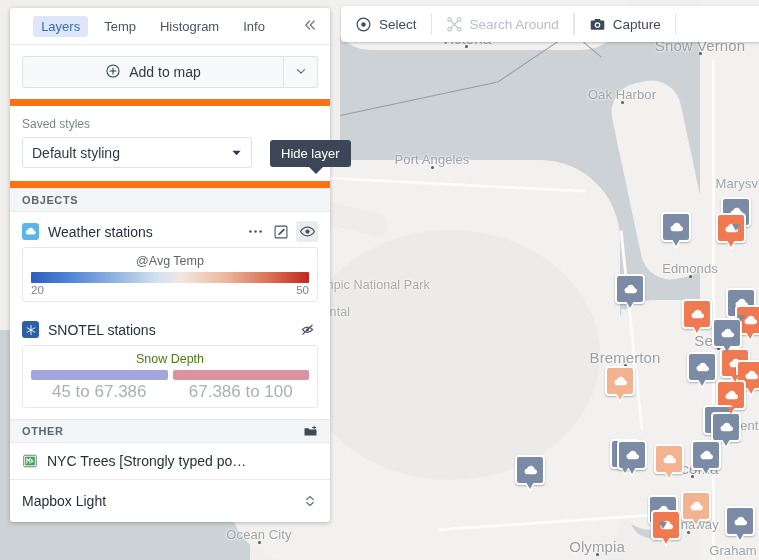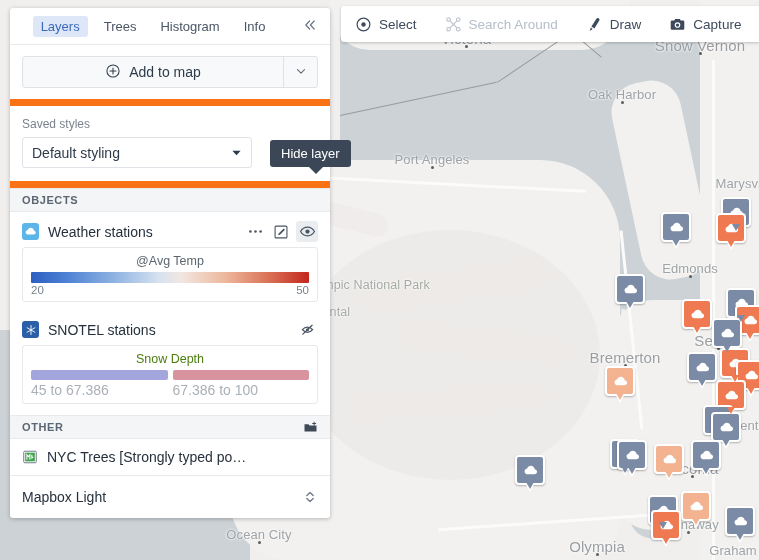--- a/index.html
+++ b/index.html
@@ -243,22 +243,22 @@
   .gradient-bar { height: 11px; border-radius: 1px; }
   .grad-labels {
     display: flex; justify-content: space-between;
     font-size: 11.5px; color: #79838d;
     margin-top: 1px;
   }
   .cat-bars { display: flex; gap: 5px; }
   .cat-bar { flex: 1 1 0; height: 10px; border-radius: 2px; }
   .cat-labels { display: flex; gap: 5px; margin-top: 2px; }
   .cat-lab {
-    flex: 1 1 0; text-align: left;
-    font-size: 14px; color: #aab0b7;
+    flex: 1 1 0; text-align: center;
+    font-size: 17px; color: #aab0b7;
   }
 
   .other-row {
     display: flex; align-items: center; gap: 9px;
     padding: 10px 12px;
     border-bottom: 1px solid #e8eaec;
   }
   .other-name { font-size: 14px; color: #26313d; }
   #basemap-row {
     display: flex; align-items: center;
@@ -498,29 +498,20 @@
           <circle cx="4.2" cy="4.2" r="2.1"></circle>
             <circle cx="15.6" cy="4.2" r="2.1"></circle>
           <circle cx="4.2" cy="15.6" r="2.1"></circle>
             <circle cx="15.6" cy="15.6" r="2.1"></circle>
           <path d="M5.8 5.8 L14 14 M14.1 5.8 L5.9 14"></path>
         </svg>
       </span>
       <span>Search Around</span>
     </div>
     <div class="tb-sep"></div>
-    <div class="tb-item">
-      <span>
-        <svg viewBox="0 0 20 20" width="17" height="17" fill="currentColor">
-          <path d="M14.8 2.6c-.9-.6-2-.3-2.6.6L6.4 12.4l3.5 2.2 5.7-9.3c.6-.9.3-2.1-.8-2.7z"></path>
-          <path d="M5.6 13.6 4.3 17.6l3.6-2.2z"></path>
-        </svg>
-      </span>
-      <span>Draw</span>
-    </div>
     <div class="tb-sep"></div>
     <div class="tb-item">
       <span>
         <svg viewBox="0 0 20 20" width="17" height="17" fill="currentColor">
           <path d="M7.2 3.6 6.2 5.2H3.4A1.4 1.4 0 0 0 2 6.6v8.2A1.4 1.4 0 0 0 3.4 16.2h13.2A1.4 1.4 0 0 0 18 14.8V6.6a1.4 1.4 0 0 0-1.4-1.4h-2.8l-1-1.6z"></path>
           <circle cx="10" cy="10.6" r="3.3" fill="#fff"></circle>
           <circle cx="10" cy="10.6" r="1.9" fill="currentColor"></circle>
         </svg>
       </span>
       <span>Capture</span>
@@ -533,21 +524,21 @@
   </div>
 
   <div id="panel">
 
     <div id="tabs">
       <div class="tabspace"></div>
       <div class="tab active">
         <span>Layers</span>
       </div>
       <div class="tab">
-        <span>Trees</span>
+        <span>Temp</span>
       </div>
       <div class="tab">
         <span>Histogram</span>
       </div>
       <div class="tab">
         <span>Info</span>
       </div>
       <div class="tabspace"></div>
       <div class="collapse-btn">
         <span>

